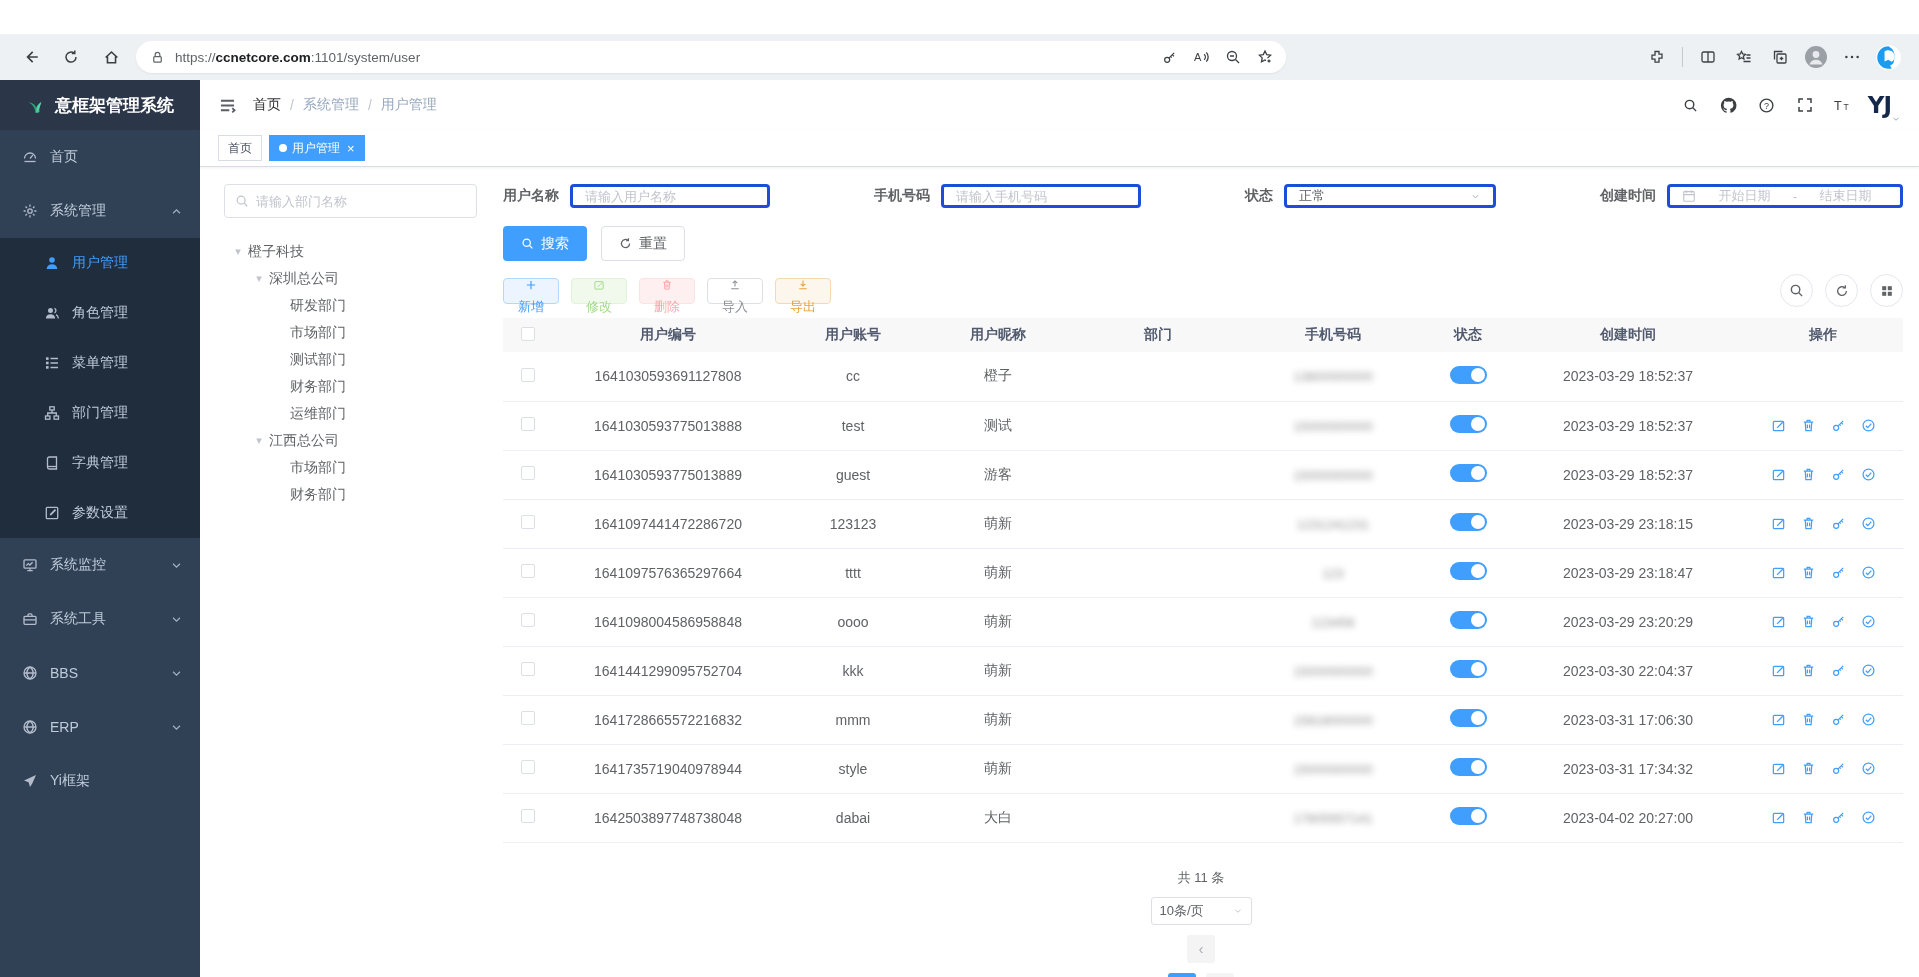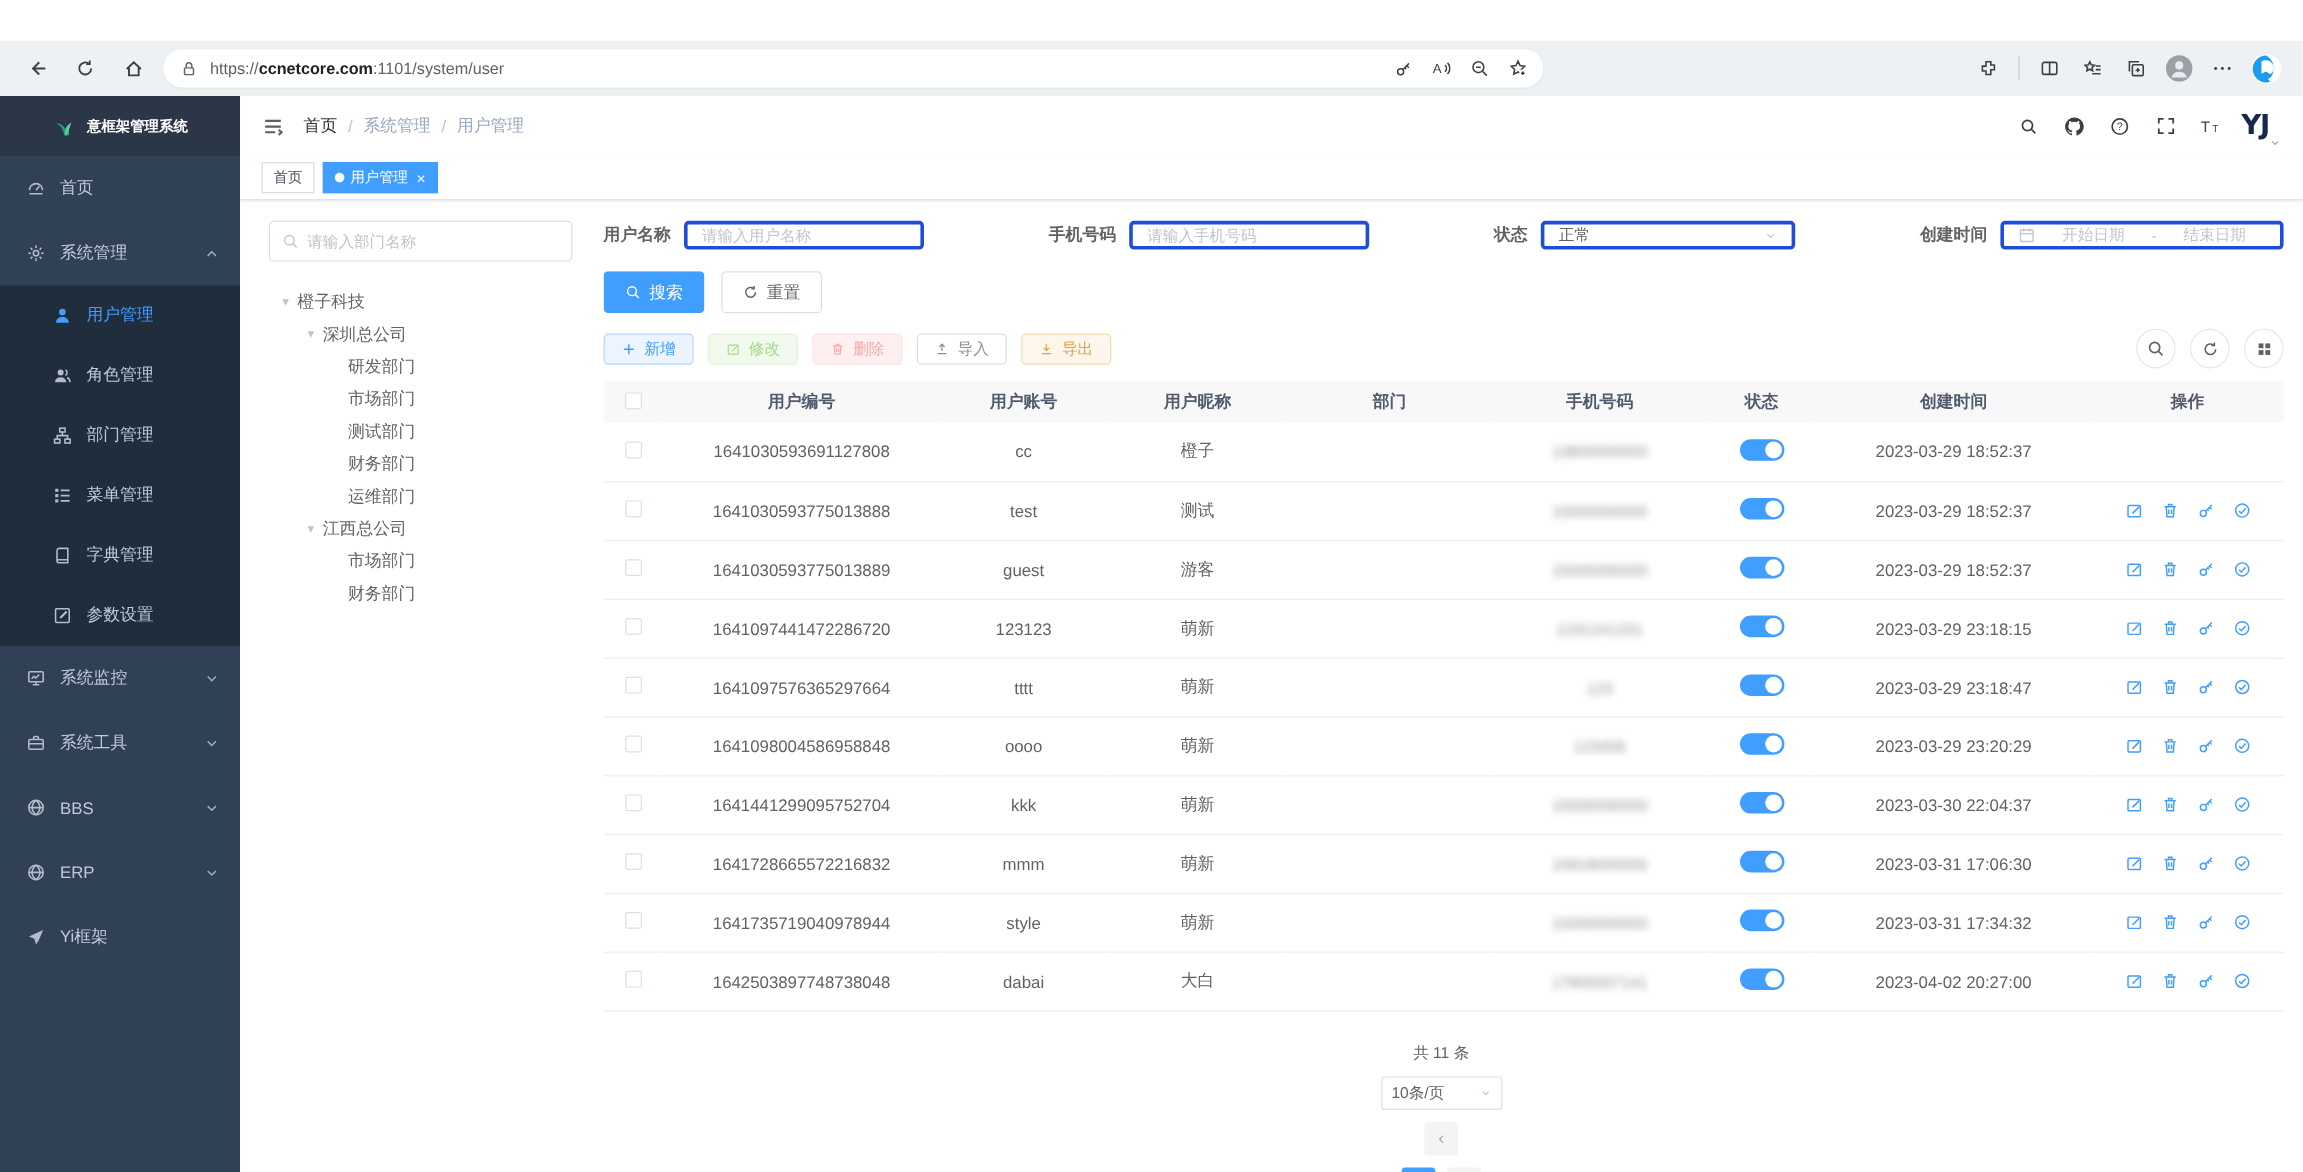--- a/index.html
+++ b/index.html
@@ -16,21 +16,21 @@
   .url-text { font-size:13.5px; color:#5f6368; white-space:nowrap; }
   .url-text b { color:#202124; font-weight:700; }
   .pill-icons { margin-left:auto; display:flex; align-items:center; gap:2px; color:#3c4043; }
   .browser-right { margin-left:auto; display:flex; align-items:center; gap:6px; color:#3c4043; }
   .vdiv { width:1px; height:20px; background:#c6c9cd; margin:0 4px; }
   .avatar-btn svg { border-radius:50%; }
 
   
   .app { flex:1; display:flex; min-height:0; }
   .sidebar { width:200px; flex:0 0 200px; background:#304156; color:#bfcbd9; overflow:hidden; }
-  .logo { height:50px; background:#2b3649; display:flex; align-items:center; justify-content:center; gap:9px; color:#fff; font-weight:700; font-size:12px; }
+  .logo { height:50px; background:#2b3649; display:flex; align-items:center; justify-content:center; gap:9px; color:#fff; font-weight:700; font-size:17px; }
   .menu-item { height:54px; display:flex; align-items:center; padding-left:22px; gap:12px; font-size:14px; cursor:pointer; }
   .menu-item .ico { width:16px; color:#b4bccc; }
   .menu-item .arrow { margin-left:auto; margin-right:16px; color:#bfcbd9; opacity:.8; }
   .submenu { background:#1f2d3d; }
   .submenu .menu-item { height:50px; padding-left:44px; }
   .menu-item.active { color:#409EFF; }
   .menu-item.active .ico { color:#409EFF; }
 
   .main { flex:1; display:flex; flex-direction:column; min-width:0; background:#fff; }
 
@@ -78,21 +78,21 @@
   .daterange { width:236px; gap:6px; color:#c0c4cc; }
   .daterange .dr-ph { flex:1; text-align:center; }
   .daterange .dr-sep { color:#c0c4cc; }
 
   
   .action-row { margin-top:18px; display:flex; gap:14px; }
   .btn { height:35px; border-radius:4px; display:inline-flex; align-items:center; gap:7px; padding:0 17px; font-size:14px; cursor:pointer; border:1px solid transparent; font-family:inherit; }
   .btn-primary { background:#409EFF; color:#fff; }
   .btn-default { background:#fff; border-color:#dcdfe6; color:#606266; }
   .toolbar-row { margin-top:13px; display:flex; align-items:center; gap:12px; }
-  .btn-sm { height:26px; padding:0 14px; font-size:13px; }
+  .btn-sm { height:26px; padding:0 14px; font-size:13px;flex-direction:column; }
   .btn-add { background:#ecf5ff; border-color:#b3d8ff; color:#409EFF; }
   .btn-edit { background:#f0f9eb; border-color:#e1f3d8; color:#a4da89; }
   .btn-del { background:#fef0f0; border-color:#fde2e2; color:#f9a7a7; }
   .btn-imp { background:#fff; border-color:#dcdfe6; color:#8b8f96; }
   .btn-exp { background:#fdf6ec; border-color:#f5dab1; color:#e6a23c; }
   .tb-right { margin-left:auto; display:flex; gap:12px; }
   .circle-btn { width:33px; height:33px; border-radius:50%; border:1px solid #e4e7ed; background:#fff; color:#606266; display:flex; align-items:center; justify-content:center; cursor:pointer; }
 
   
   table { margin-top:11px; width:100%; border-collapse:collapse; table-layout:fixed; }
@@ -303,38 +303,38 @@
                   <circle cx="6.5" cy="5.5" r="2.5" fill="currentColor" stroke="none"></circle>
                   <path d="M1.8 13.5c.3-2.8 2-4.2 4.7-4.2s4.4 1.4 4.7 4.2z" fill="currentColor" stroke="none"></path>
                   <path d="M10.5 3.4a2.4 2.4 0 0 1 0 4.4M12 9.6c1.4.6 2.2 1.9 2.4 3.9"></path>
                 </svg>
               </span>
               <span>角色管理</span>
             </div>
             <div class="menu-item sub">
               <span class="ico">
                 <svg width="16" height="16" viewBox="0 0 16 16" fill="none" stroke="currentColor" stroke-width="1.3">
+                  <rect x="2" y="2.3" width="2.6" height="2.6" fill="currentColor" stroke="none"></rect>
+                  <rect x="2" y="6.7" width="2.6" height="2.6" fill="currentColor" stroke="none"></rect>
+                  <rect x="2" y="11.1" width="2.6" height="2.6" fill="currentColor" stroke="none"></rect>
+                  <path d="M6.5 3.6H14M6.5 8H14M6.5 12.4H14" stroke-width="1.5"></path>
+                </svg>
+              </span>
+              <span>菜单管理</span>
+            </div>
+            <div class="menu-item sub">
+              <span class="ico">
+                <svg width="16" height="16" viewBox="0 0 16 16" fill="none" stroke="currentColor" stroke-width="1.3">
                   <rect x="5.8" y="1.8" width="4.4" height="3.2"></rect>
                   <rect x="1.5" y="11" width="4.4" height="3.2"></rect>
                   <rect x="10.1" y="11" width="4.4" height="3.2"></rect>
                   <path d="M8 5v3M3.7 11V8h8.6v3"></path>
                 </svg>
               </span>
               <span>部门管理</span>
-            </div>
-            <div class="menu-item sub">
-              <span class="ico">
-                <svg width="16" height="16" viewBox="0 0 16 16" fill="none" stroke="currentColor" stroke-width="1.3">
-                  <rect x="2" y="2.3" width="2.6" height="2.6" fill="currentColor" stroke="none"></rect>
-                  <rect x="2" y="6.7" width="2.6" height="2.6" fill="currentColor" stroke="none"></rect>
-                  <rect x="2" y="11.1" width="2.6" height="2.6" fill="currentColor" stroke="none"></rect>
-                  <path d="M6.5 3.6H14M6.5 8H14M6.5 12.4H14" stroke-width="1.5"></path>
-                </svg>
-              </span>
-              <span>菜单管理</span>
             </div>
             <div class="menu-item sub">
               <span class="ico">
                 <svg width="16" height="16" viewBox="0 0 16 16" fill="none" stroke="currentColor" stroke-width="1.3">
                   <path d="M12.5 14H5.3A1.8 1.8 0 0 1 3.5 12.2V3.8A1.8 1.8 0 0 1 5.3 2h7.2v12z"></path>
                   <path d="M3.5 11.5h9"></path>
                 </svg>
               </span>
               <span>字典管理</span>
             </div>

